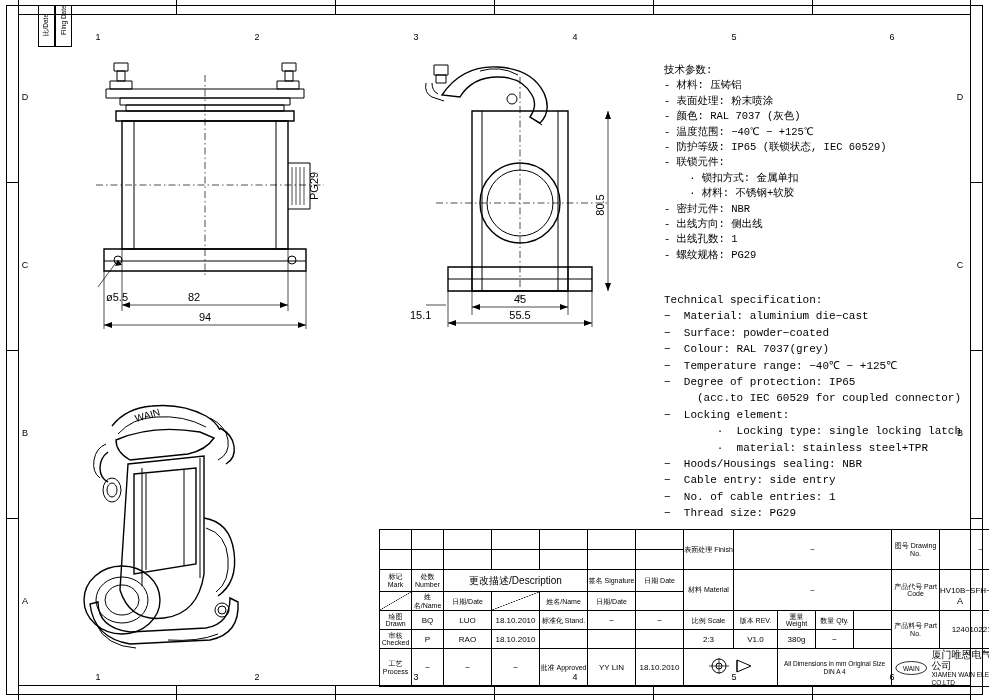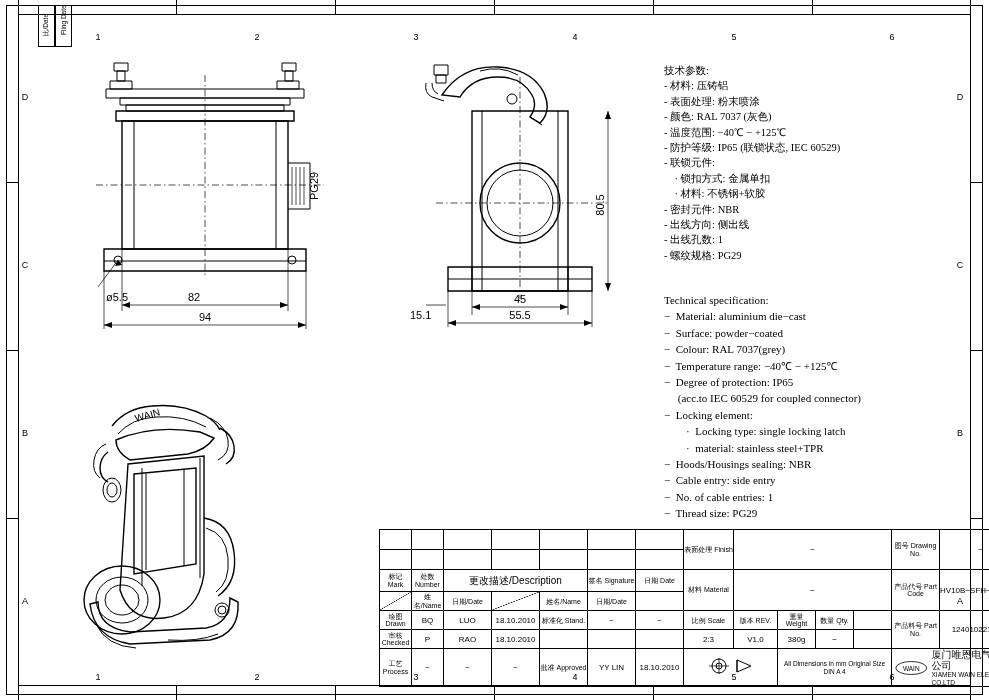--- a/index.html
+++ b/index.html
@@ -15,21 +15,21 @@
   .tickcol.left{left:6px;}
   .tickcol.right{left:971px;}
   .tick{position:absolute;background:#000;}
   .lbl{position:absolute;font-size:9px;color:#000;text-align:center;}
 
   
   .stub{position:absolute;border:1px solid #000;box-sizing:border-box;font-size:7px;}
   .stub span{display:block;transform:rotate(-90deg);white-space:nowrap;}
 
   
-  .spec{position:absolute;font-family:Liberation Serif, serif;white-space:pre;}
+  .spec{position:absolute;font-family:Liberation Mono, monospace;white-space:pre;}
   .spec-cn{left:664px;top:63px;font-size:10.5px;line-height:15.4px;}
   .spec-en{left:664px;top:292px;font-size:11px;line-height:16.4px;}
 
   
   svg.dwg{position:absolute;overflow:visible;}
   .ln{stroke:#000;fill:none;stroke-width:1;}
   .ln-th{stroke:#000;fill:none;stroke-width:1.4;}
   .ln-thin{stroke:#000;fill:none;stroke-width:0.7;}
   .dash{stroke:#000;fill:none;stroke-width:0.7;stroke-dasharray:7 3 1.5 3;}
   .dim{stroke:#000;fill:none;stroke-width:0.7;}

